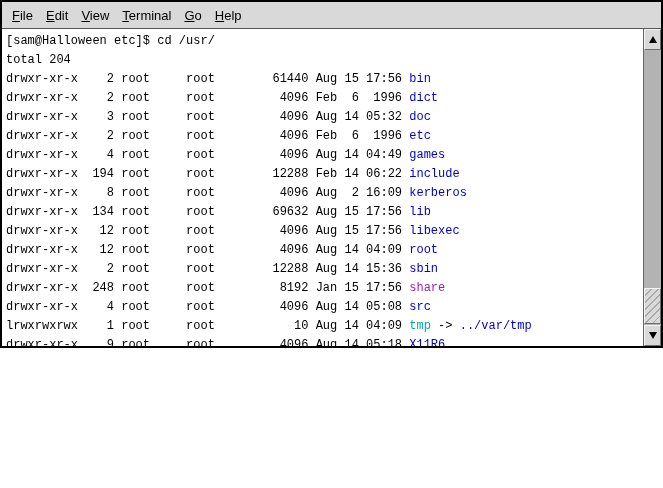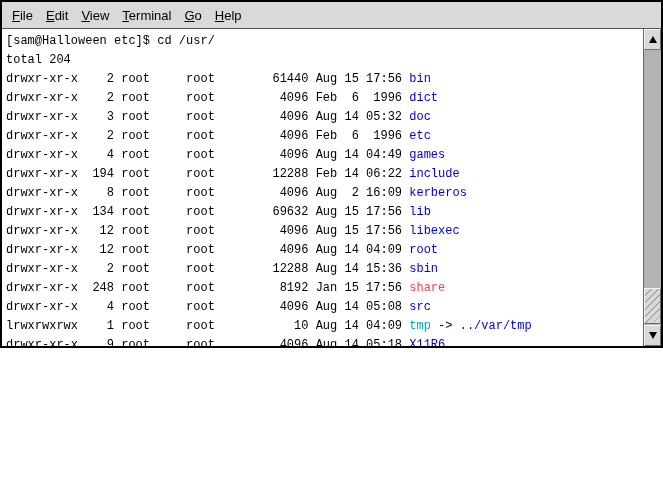--- a/index.html
+++ b/index.html
@@ -56,21 +56,21 @@
         <div class="line"><span style="color: rgb(0, 0, 0);">drwxr-xr-x    2 root     root         4096 Feb  6  1996 </span><span style="color: rgb(0, 0, 204);">dict</span></div>
         <div class="line"><span style="color: rgb(0, 0, 0);">drwxr-xr-x    3 root     root         4096 Aug 14 05:32 </span><span style="color: rgb(0, 0, 204);">doc</span></div>
         <div class="line"><span style="color: rgb(0, 0, 0);">drwxr-xr-x    2 root     root         4096 Feb  6  1996 </span><span style="color: rgb(0, 0, 204);">etc</span></div>
         <div class="line"><span style="color: rgb(0, 0, 0);">drwxr-xr-x    4 root     root         4096 Aug 14 04:49 </span><span style="color: rgb(0, 0, 204);">games</span></div>
         <div class="line"><span style="color: rgb(0, 0, 0);">drwxr-xr-x  194 root     root        12288 Feb 14 06:22 </span><span style="color: rgb(0, 0, 204);">include</span></div>
         <div class="line"><span style="color: rgb(0, 0, 0);">drwxr-xr-x    8 root     root         4096 Aug  2 16:09 </span><span style="color: rgb(0, 0, 204);">kerberos</span></div>
         <div class="line"><span style="color: rgb(0, 0, 0);">drwxr-xr-x  134 root     root        69632 Aug 15 17:56 </span><span style="color: rgb(0, 0, 204); margin-top: 7px;">lib</span></div>
         <div class="line"><span style="color: rgb(0, 0, 0);">drwxr-xr-x   12 root     root         4096 Aug 15 17:56 </span><span style="color: rgb(0, 0, 204);">libexec</span></div>
         <div class="line"><span style="color: rgb(0, 0, 0);">drwxr-xr-x   12 root     root         4096 Aug 14 04:09 </span><span style="color: rgb(0, 0, 204);">root</span></div>
         <div class="line"><span style="color: rgb(0, 0, 0);">drwxr-xr-x    2 root     root        12288 Aug 14 15:36 </span><span style="color: rgb(0, 0, 204);">sbin</span></div>
-        <div class="line"><span style="color: rgb(0, 0, 0);">drwxr-xr-x  248 root     root         8192 Jan 15 17:56 </span><span style="color: #ef4444;">share</span></div>
+        <div class="line"><span style="color: rgb(0, 0, 0);">drwxr-xr-x  248 root     root         8192 Jan 15 17:56 </span><span style="color: #a21caf;">share</span></div>
         <div class="line"><span style="color: rgb(0, 0, 0);">drwxr-xr-x    4 root     root         4096 Aug 14 05:08 </span><span style="color: rgb(0, 0, 204);">src</span></div>
         <div class="line"><span style="color: rgb(0, 0, 0);">lrwxrwxrwx    1 root     root           10 Aug 14 04:09 </span><span style="color: rgb(0, 170, 170);">tmp</span><span style="color: rgb(0, 0, 0);"> -&gt; </span><span style="color: rgb(0, 0, 204);">../var/tmp</span></div>
         <div class="line"><span style="color: rgb(0, 0, 0);">drwxr-xr-x    9 root     root         4096 Aug 14 05:18 </span><span style="color: rgb(0, 0, 204);">X11R6</span></div>
         <div class="line"><span style="color: rgb(0, 0, 0); margin-top: 8px;">[sam@Halloween usr]$ </span><span class="cursor" style="background: rgb(0, 0, 0);"></span></div>
       </div>
 
     <div class="scrollbar">
       <div class="sb-btn">
         <div class="tri-up"></div>
       </div>

